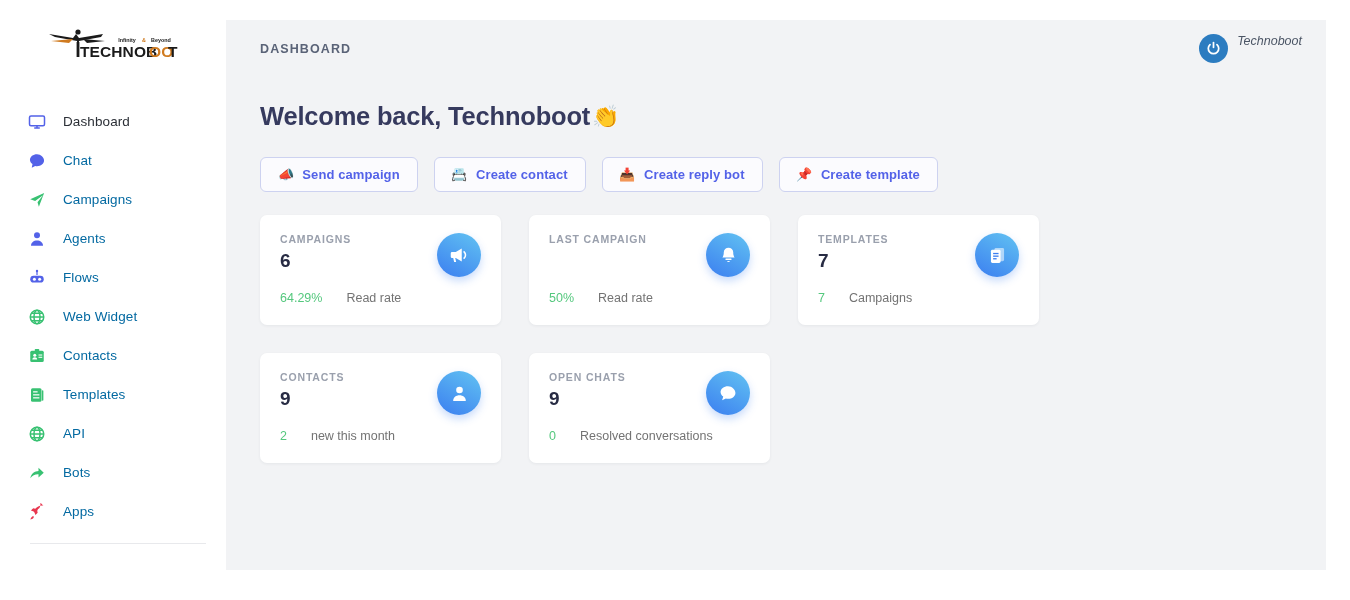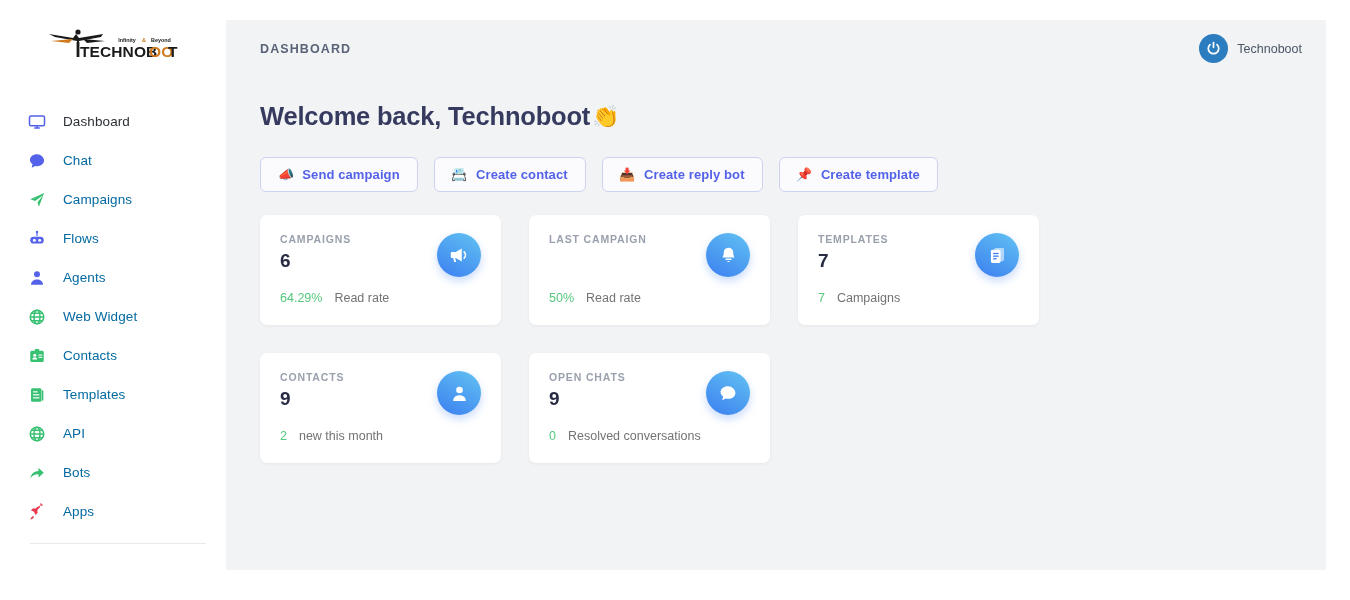--- a/index.html
+++ b/index.html
@@ -54,21 +54,21 @@
   }
   .topbar {
     height: 57px; display: flex; align-items: center;
     justify-content: space-between;
     padding: 0 24px 0 34px;
   }
   .crumb {
     font-size: 12.5px; font-weight: 600; letter-spacing: 1.1px;
     color: #5a6377;
   }
-  .user-chip { display: flex; align-items: center; gap: 9px; }
+  .user-chip { display: flex; gap: 9px; font-style: italic; }
   .avatar {
     width: 29px; height: 29px; border-radius: 50%;
     background: #2c7cc0;
     display: flex; align-items: center; justify-content: center;
   }
   .user-name { font-size: 12.5px; color: #4b5565; }
 
   .content { padding: 25px 34px 0 34px; }
   .welcome {
     font-size: 25.5px; font-weight: 700; color: #363a5e;
@@ -98,21 +98,21 @@
   .stat-title {
     font-size: 10.5px; font-weight: 600; letter-spacing: .85px;
     color: #9aa0ad; text-transform: uppercase;
   }
   .stat-value {
     font-size: 19px; font-weight: 700; color: #272b43;
     margin-top: 5px; letter-spacing: -.2px;
   }
   .stat-foot {
     position: absolute; left: 20px; bottom: 20px;
-    display: flex; align-items: baseline; gap: 12px;
+    display: flex; align-items: baseline; gap: 24px;
     font-size: 12.5px;
   }
   .stat-metric { color: #55c87e; }
   .stat-sub { color: #737373; }
   .stat-ico {
     position: absolute; right: 20px; top: 18px;
     width: 44px; height: 44px; border-radius: 50%;
     background: linear-gradient(210deg, #62c3f2 0%, #3b7ef0 100%);
     display: flex; align-items: center; justify-content: center;
     box-shadow: 0 4px 9px rgba(59,126,240,.28);
@@ -171,38 +171,38 @@
           <svg width="18" height="18" viewBox="0 0 24 24" fill="#38c172">
             <path d="M21.5 2.5 3 11l6.5 2.2L20 5.5l-7.3 9.4L14.5 21z"></path>
           </svg>
         </span>
         <span class="nav-label">Campaigns</span>
       </div>
 
       <div class="nav-item">
         <span class="nav-ico">
           <svg width="18" height="18" viewBox="0 0 24 24" fill="#5362e8">
+            <circle cx="12" cy="7" r="4"></circle>
+              <path d="M4 21c0-4.4 3.6-7 8-7s8 2.6 8 7z"></path>
+          </svg>
+        </span>
+        <span class="nav-label">Agents</span>
+      </div>
+
+      <div class="nav-item">
+        <span class="nav-ico">
+          <svg width="18" height="18" viewBox="0 0 24 24" fill="#5362e8">
             <rect x="3" y="9" width="18" height="9" rx="4.5"></rect>
             <circle cx="8.5" cy="13.5" r="2" fill="#fff"></circle>
               <circle cx="15.5" cy="13.5" r="2" fill="#fff"></circle>
             <rect x="11.2" y="3" width="1.6" height="5"></rect>
               <circle cx="12" cy="2.6" r="1.6"></circle>
           </svg>
         </span>
         <span class="nav-label">Flows</span>
-      </div>
-
-      <div class="nav-item">
-        <span class="nav-ico">
-          <svg width="18" height="18" viewBox="0 0 24 24" fill="#5362e8">
-            <circle cx="12" cy="7" r="4"></circle>
-              <path d="M4 21c0-4.4 3.6-7 8-7s8 2.6 8 7z"></path>
-          </svg>
-        </span>
-        <span class="nav-label">Agents</span>
       </div>
 
       <div class="nav-item">
         <span class="nav-ico">
           <svg width="18" height="18" viewBox="0 0 24 24" fill="none" stroke="#38c172" stroke-width="2">
             <circle cx="12" cy="12" r="9"></circle>
               <ellipse cx="12" cy="12" rx="4" ry="9"></ellipse>
               <path d="M3 12h18M4.5 7h15M4.5 17h15"></path>
           </svg>
         </span>

